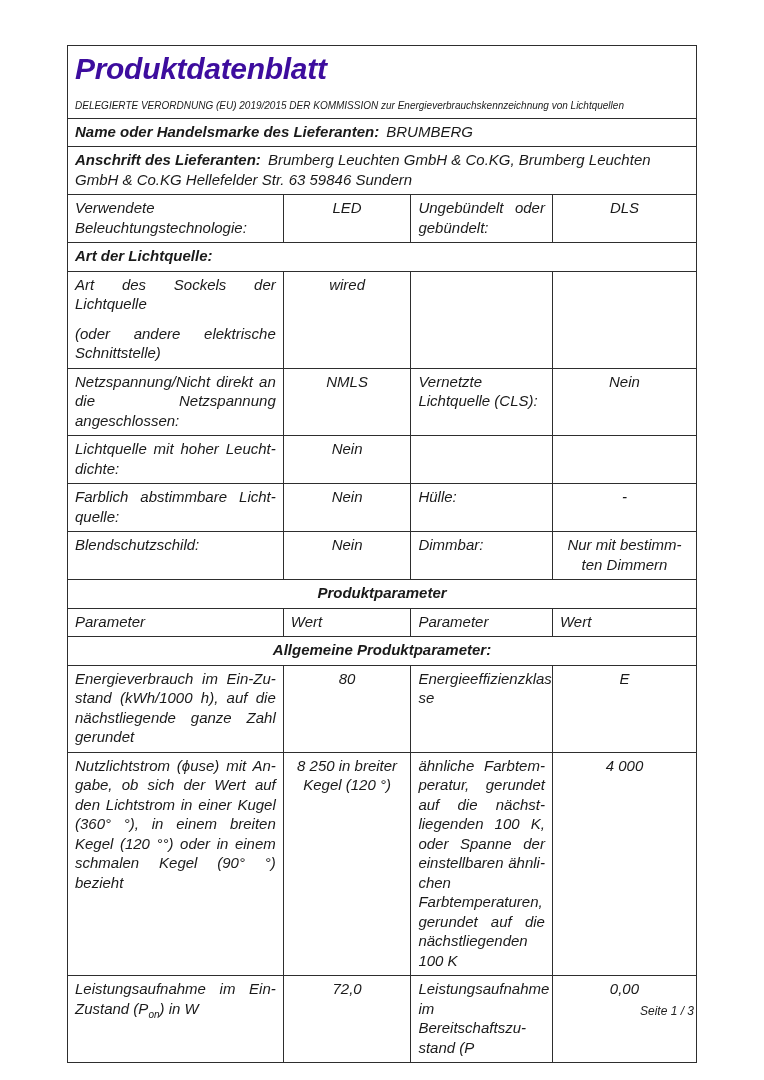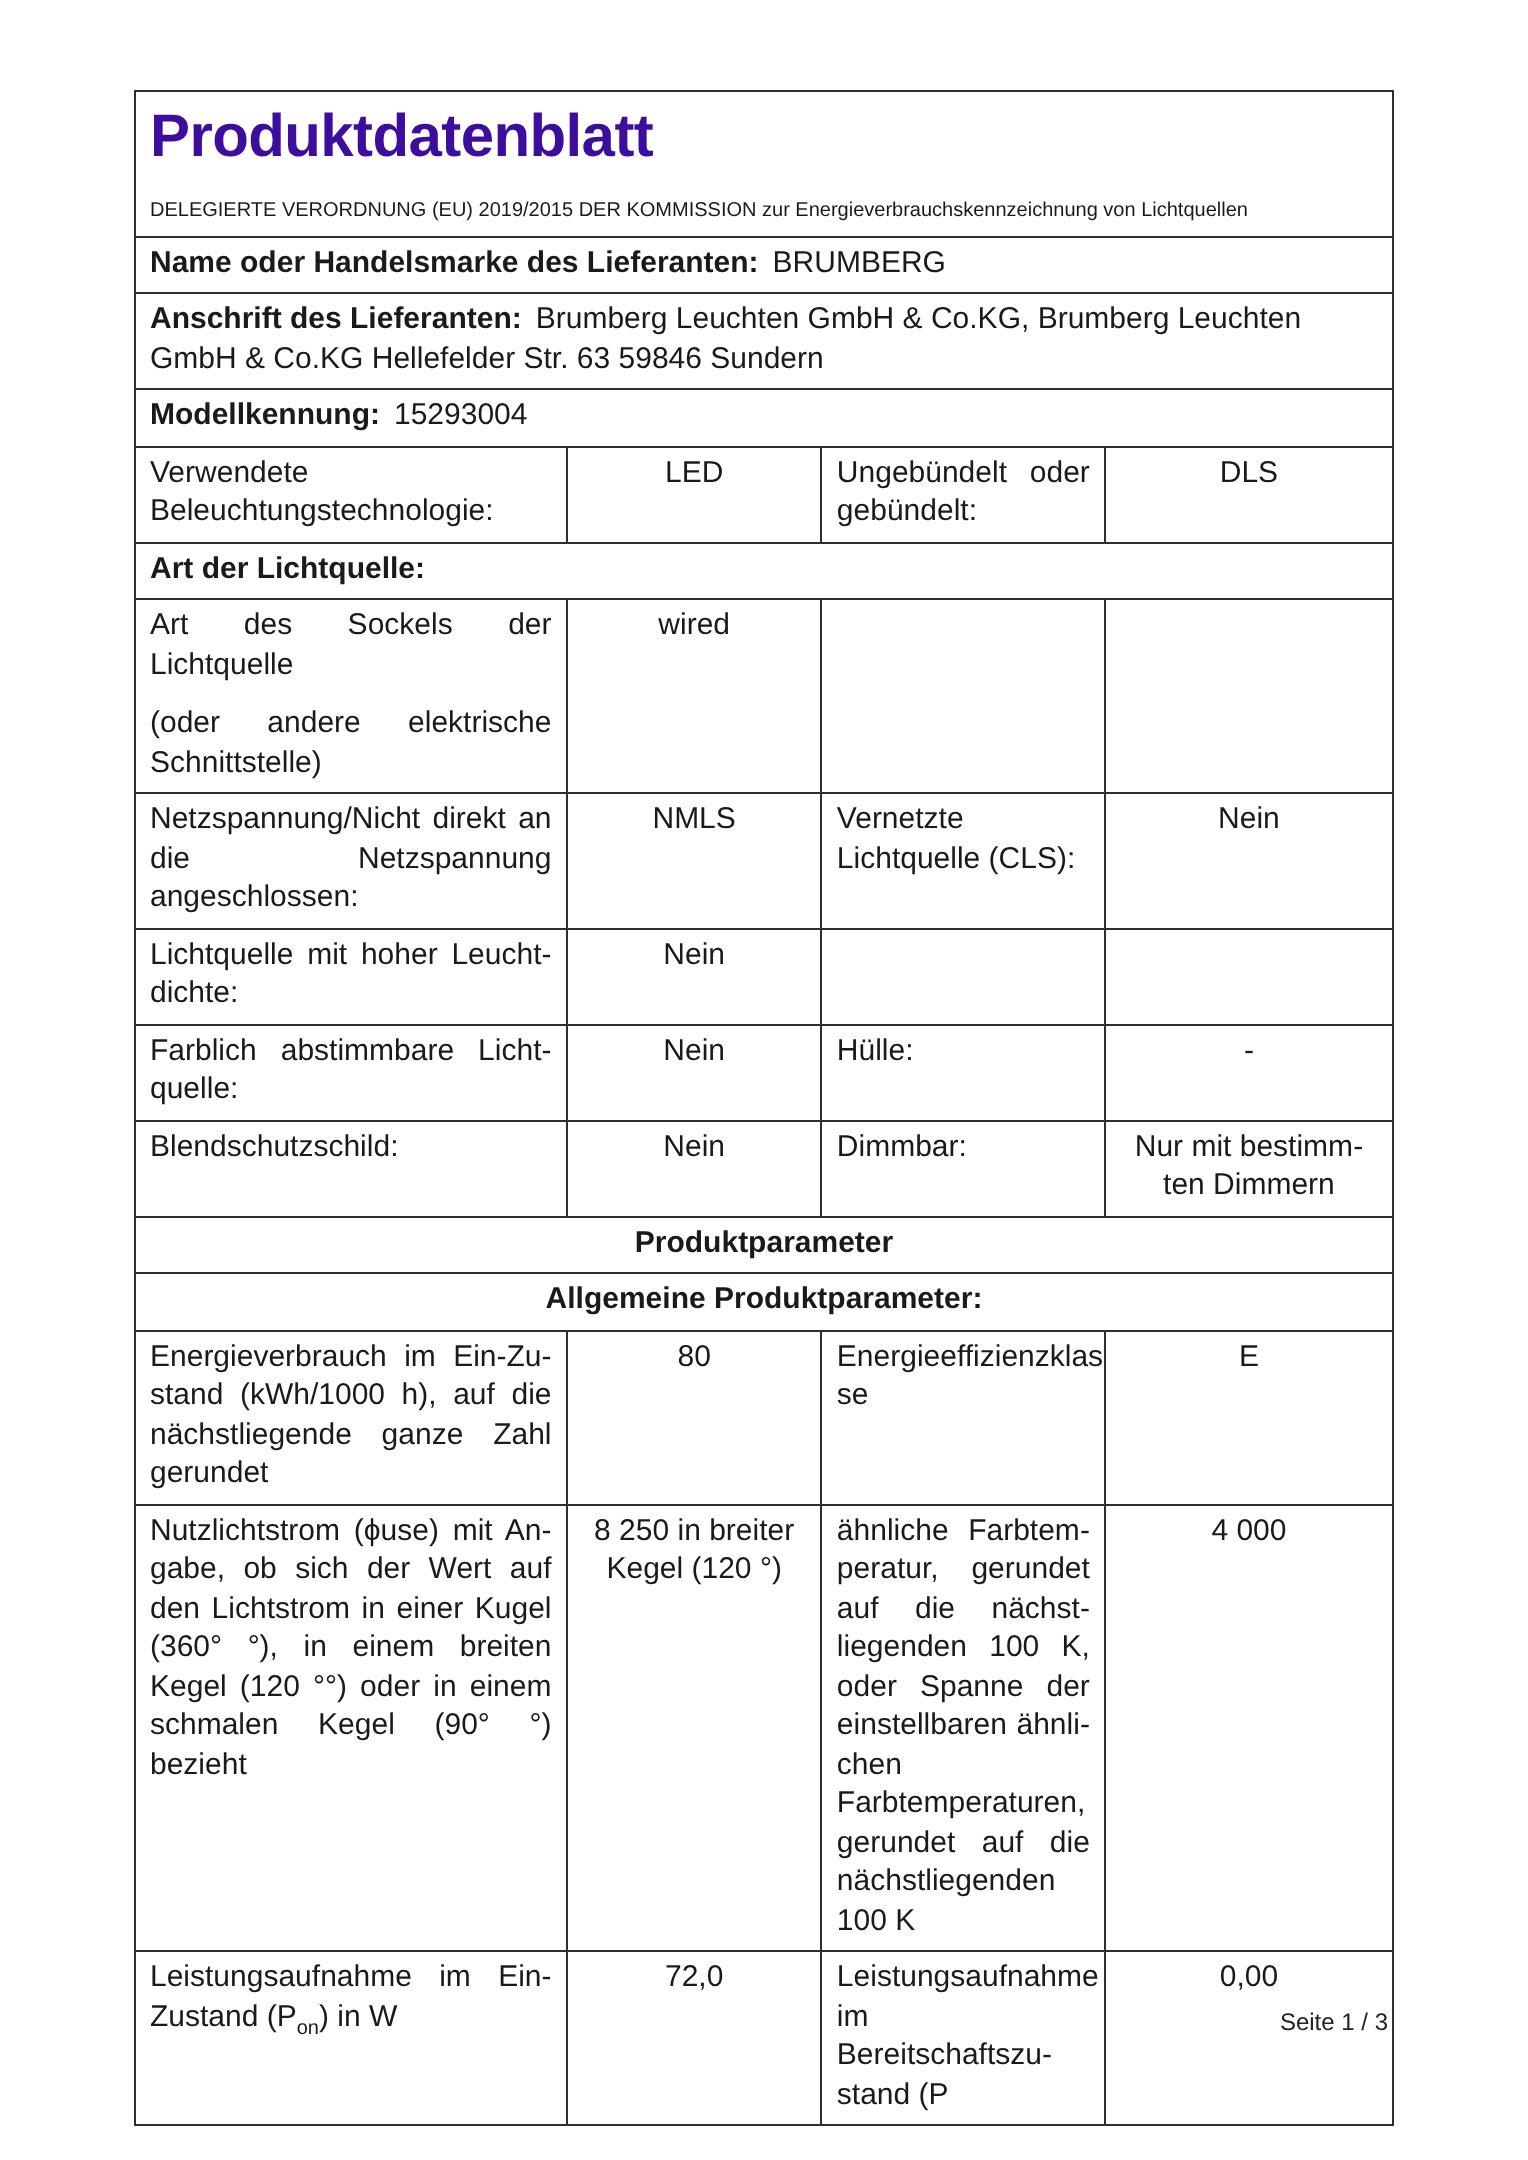--- a/index.html
+++ b/index.html
@@ -3,21 +3,21 @@
 <meta charset="utf-8">
 <style>
   html, body { margin: 0; padding: 0; }
   body {
     width: 764px; height: 1080px;
     background: #ffffff;
     font-family: "Liberation Sans", sans-serif;
     color: #1a1a1a;
     position: relative;
   }
-  .sheet { position: relative; width: 764px; height: 1080px; overflow: hidden; }
+  .sheet { position: relative; width: 764px; height: 1080px; overflow: hidden; font-style: italic; }
 
   table.doc {
     position: absolute; left: 67px; top: 45px; width: 630px;
     border-collapse: collapse; table-layout: fixed;
   }
   table.doc td {
     border: 1.4px solid #2e2e2e;
     vertical-align: top;
     padding: 3px 7px 5px 7px;
     font-size: 15px;
@@ -74,25 +74,20 @@
         <span class="b">Name oder Handelsmarke des Lieferanten:</span><span class="lv-value">BRUMBERG</span>
       </td>
     </tr>
 
     <tr>
       <td colspan="4" class="label-val">
         <span class="b">Anschrift des Lieferanten:</span><span class="lv-value">Brumberg Leuchten GmbH &amp; Co.KG, Brumberg Leuchten GmbH &amp; Co.KG Hellefelder Str. 63 59846 Sundern</span>
       </td>
     </tr>
 
-    <tr>
-      <td colspan="4" class="label-val">
-        <span class="b">Modellkennung:</span><span class="lv-value">15293004</span>
-      </td>
-    </tr>
 
     <tr>
       <td class="just">Verwendete Beleuchtungstech­nologie:</td>
       <td class="val">LED</td>
       <td class="just">Ungebündelt oder gebündelt:</td>
       <td class="val">DLS</td>
     </tr>
 
     <tr>
       <td colspan="4" class="sec-head">Art der Lichtquelle:</td>
@@ -133,20 +128,26 @@
       <td class="just">Blendschutzschild:</td>
       <td class="val">Nein</td>
       <td class="just">Dimmbar:</td>
       <td class="val">Nur mit bestimm­ten Dimmern</td>
     </tr>
 
     <tr>
       <td colspan="4" class="sec-band">Produktparameter</td>
     </tr>
 
+    <tr>
+      <td>Parameter</td>
+      <td>Wert</td>
+      <td>Parameter</td>
+      <td>Wert</td>
+    </tr>
 
     <tr>
       <td colspan="4" class="sec-band">Allgemeine Produktparameter:</td>
     </tr>
 
     <tr>
       <td class="just">Energieverbrauch im Ein-Zu­stand (kWh/1000 h), auf die nächstliegende ganze Zahl ge­rundet</td>
       <td class="val">80</td>
       <td class="just">Energieeffizienzklas­se</td>
       <td class="val">E</td>

